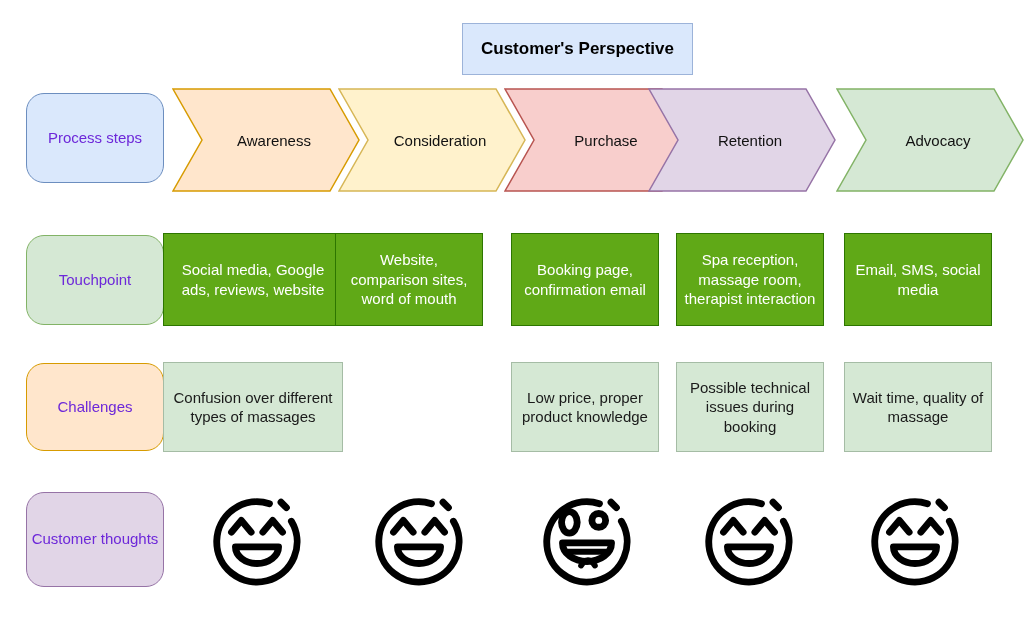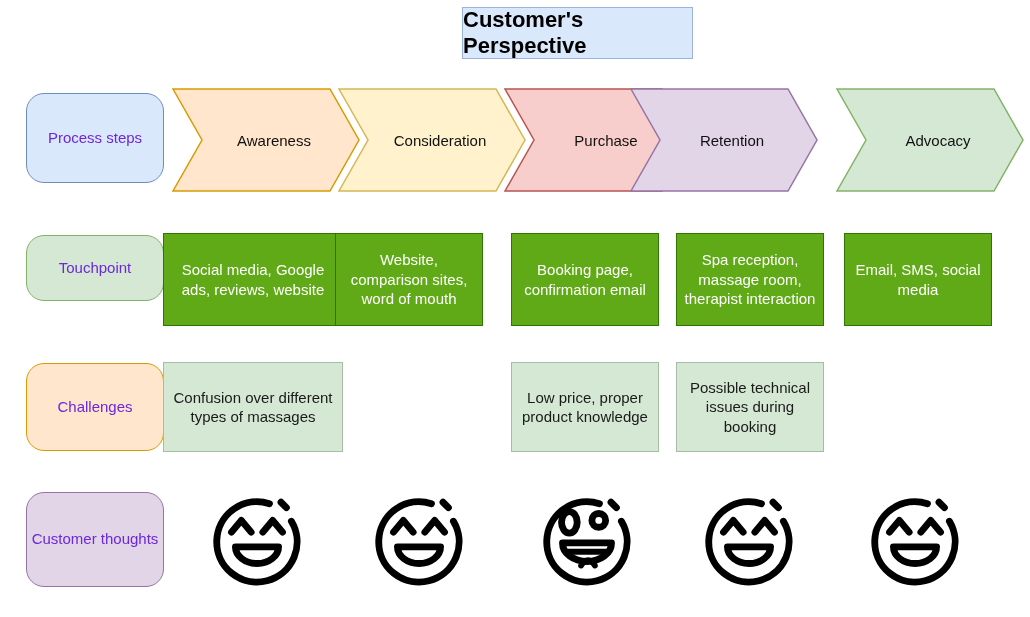--- a/index.html
+++ b/index.html
@@ -1,44 +1,44 @@
 <!DOCTYPE html>
 <html><head>
 <meta charset="utf-8">
 <style>
   html,body{margin:0;padding:0;background:#ffffff;}
   #canvas{
     position:relative;width:1030px;height:617px;background:#ffffff;
     font-family:"Liberation Sans",sans-serif;overflow:hidden;color:#111;
   }
   .title-box{
-    position:absolute;left:462px;top:7px;width:231px;height:52px;
+    position:absolute;left:462px;top:23px;width:231px;height:52px;
     background:#dae8fc;border:1px solid #9cb3d9;box-sizing:border-box;
     display:flex;align-items:center;justify-content:center;
-    font-size:22px;font-weight:bold;color:#000;
+    font-size:17px;font-weight:bold;color:#000;
   }
   .rlabel{
     position:absolute;left:26px;width:138px;border-radius:18px;
     border:1px solid;box-sizing:border-box;
     display:flex;align-items:center;justify-content:center;text-align:center;
     font-size:15px;line-height:1.35;color:#6d28d9;padding:4px;
   }
   #lbl-process{top:93px;height:90px;background:#dae8fc;border-color:#6c8ebf}
-  #lbl-touchpoint{top:235px;height:66px;background:#d5e8d4;border-color:#82b366}
+  #lbl-touchpoint{top:235px;height:90px;background:#d5e8d4;border-color:#82b366}
   #lbl-challenges{top:363px;height:88px;background:#ffe6cc;border-color:#d79b00}
   #lbl-thoughts{top:492px;height:95px;background:#e1d5e7;border-color:#9673a6}
 
   .step{position:absolute;top:88px;width:190px;height:124px}
   .step svg{position:absolute;left:0;top:0;display:block}
   .step-label{
     position:absolute;left:22px;top:0;width:160px;height:104px;
     display:flex;align-items:center;justify-content:center;
     font-size:15px;color:#111;
   }
-  .s1{left:172px}.s2{left:338px}.s3{left:504px}.s4{left:630px}.s5{left:836px}
+  .s1{left:172px}.s2{left:338px}.s3{left:504px}.s4{left:648px}.s5{left:836px}
 
   .cell{
     position:absolute;width:148px;box-sizing:border-box;
     display:flex;align-items:center;justify-content:center;text-align:center;
     font-size:15px;line-height:1.3;padding:3px 5px;
   }
   .tcell{top:233px;height:93px;background:#60a917;border:1px solid #2d7600;color:#ffffff}
   .ccell{top:362px;height:90px;background:#d5e8d4;border:1px solid #a5bca5;color:#1a1a1a}
   .c1{left:163px;width:180px}.c2{left:335px}.c3{left:511px}.c4{left:676px}.c5{left:844px}
 
@@ -117,20 +117,23 @@
 
   <div class="cell ccell c1">
     <span>Confusion over different types of massages</span>
   </div>
   <div class="cell ccell c3">
     <span>Low price, proper product knowledge</span>
   </div>
   <div class="cell ccell c4">
     <span>Possible technical issues during booking</span>
   </div>
+  <div class="cell ccell c5">
+    <span>Wait time, quality of massage</span>
+  </div>
 
   <div class="face f1">
   <svg viewBox="0 0 100 100" width="98" height="98">
     <g fill="none" stroke="#000" stroke-width="7" stroke-linecap="round" stroke-linejoin="round">
       <path d="M 85.1 31.9 A 41 41 0 1 1 62.7 14"></path>
       <path d="M 74.5 12.5 L 80 18"></path>
       <polyline points="24,43 34,31 44,43"></polyline>
       <polyline points="56,43 66,31 76,43"></polyline>
       <path d="M 28 58 L 72 58 A 22 17 0 0 1 28 58 Z"></path>
     </g>

